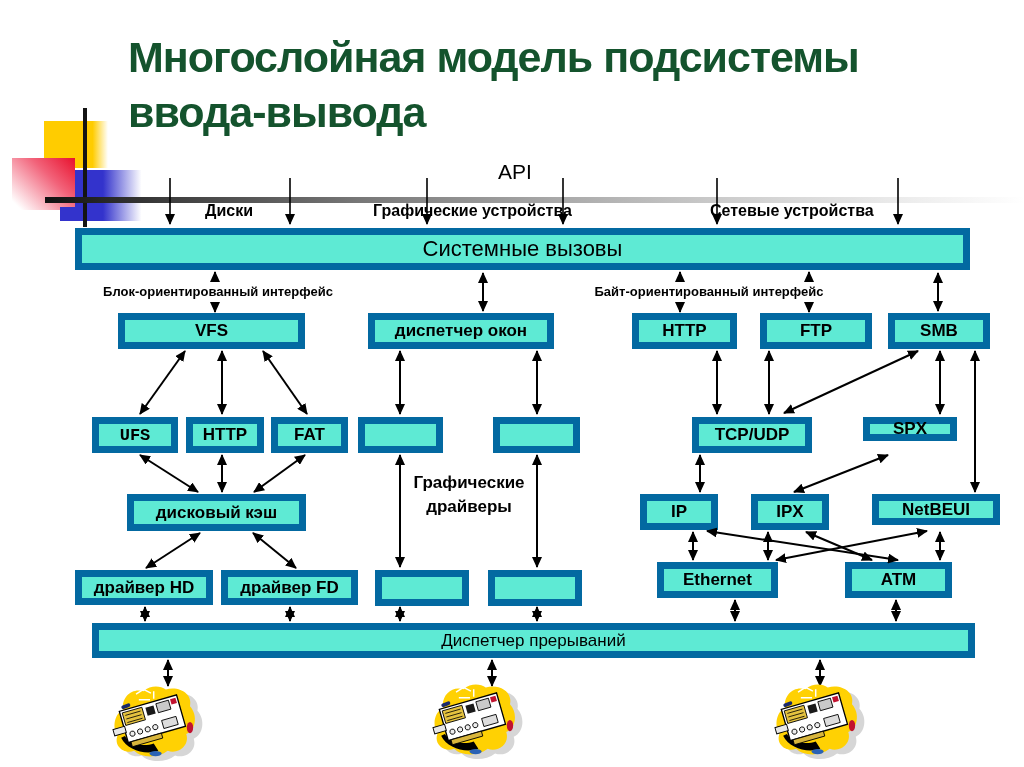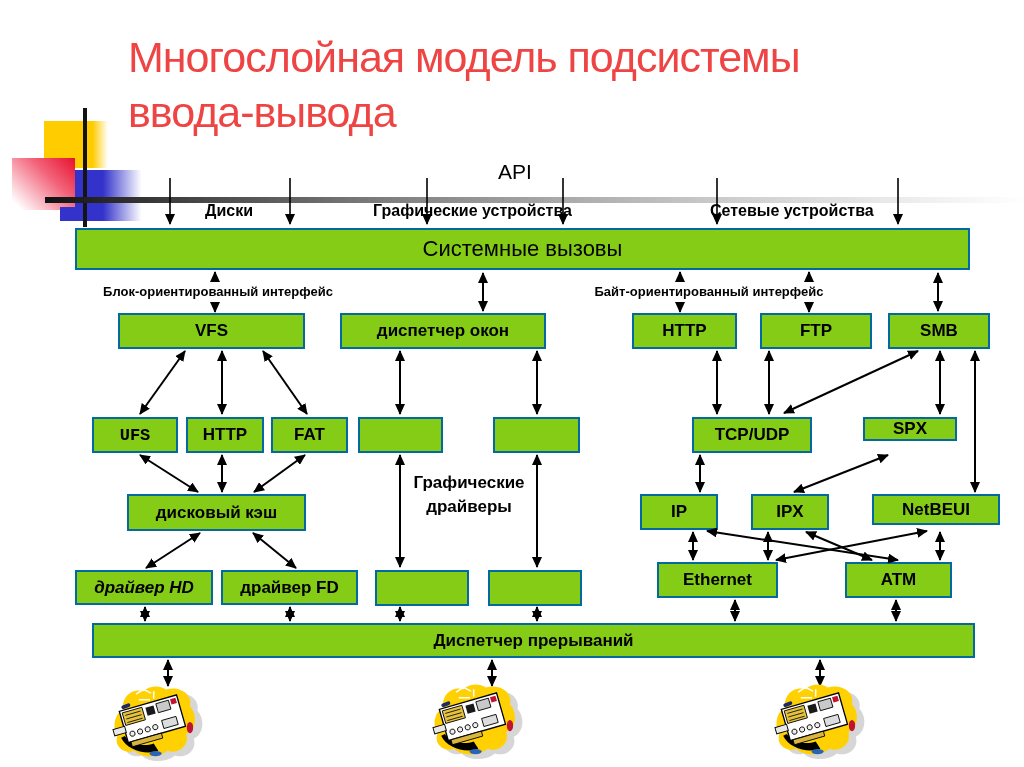--- a/index.html
+++ b/index.html
@@ -11,32 +11,32 @@
     background:linear-gradient(90deg,#FFCC00 0 76%,rgba(255,204,0,0) 100%);}
   .acc-pink{left:12px;top:158px;width:63px;height:52px;
     background:linear-gradient(225deg,#E8112D 0%,#F2637A 38%,rgba(255,255,255,0) 92%);}
   .acc-blue{left:75px;top:170px;width:70px;height:51px;
     background:linear-gradient(90deg,#3333CC 0 40%,rgba(51,51,204,0) 95%);}
   .acc-blue2{left:60px;top:207px;width:43px;height:14px;background:#3333CC;}
   .vline{left:83px;top:108px;width:4px;height:119px;background:#141414;}
   .hgrad{left:45px;top:197px;width:979px;height:6px;
     background:linear-gradient(90deg,#111 0%,#3c3c3c 12%,#777 32%,#a8a8a8 52%,#cdcdcd 70%,#e9e9e9 86%,rgba(238,238,238,0) 100%);}
   
-  .title{left:128px;top:30px;width:860px;color:#ef4444;font-size:43px;line-height:55px;
-    letter-spacing:-1px;font-weight:normal;}
+  .title{left:128px;top:30px;width:860px;color:#14532d;font-size:43px;line-height:55px;
+    letter-spacing:-1px;font-weight:bold;}
   
   .api{left:498px;top:160px;font-size:21px;}
   .buslbl{top:202px;font-size:16px;font-weight:bold;white-space:nowrap;}
   .iface{top:284px;width:260px;text-align:center;font-size:13px;font-weight:bold;white-space:nowrap;}
   .gdrv{left:397px;top:471px;width:144px;text-align:center;font-size:17px;font-weight:bold;line-height:24px;}
   
-  .node{position:absolute;background:#84cc16;border:2px solid #0369a1;box-sizing:border-box;
+  .node{position:absolute;background:#5eead4;border:7px solid #0369a1;box-sizing:border-box;
     display:flex;align-items:center;justify-content:center;font-size:17px;font-weight:bold;white-space:nowrap;}
   .bar-sys{font-size:22px;font-weight:normal;}
-  .bar-int{font-size:17px;font-weight:bold;}
+  .bar-int{font-size:17px;font-weight:normal;}
   svg.overlay{position:absolute;left:0;top:0;pointer-events:none;}
   .ln{stroke:#000;stroke-width:2;}
   .lnt{stroke:#000;stroke-width:1.6;}
 </style>
 </head>
 <body>
 
 <div class="slide">
 
   <div class="abs acc-yellow"></div>
@@ -55,41 +55,41 @@
   <div class="abs buslbl" style="left:205px;">Диски</div>
   <div class="abs buslbl" style="left:373px;">Графические устройства</div>
   <div class="abs buslbl" style="left:710px;">Сетевые устройства</div>
 
   <div class="node bar-sys" style="left:75px;top:228px;width:895px;height:42px;">Системные вызовы</div>
 
   <div class="abs iface" style="left:88px;">Блок-ориентированный интерфейс</div>
   <div class="abs iface" style="left:579px;">Байт-ориентированный интерфейс</div>
 
   <div class="node" style="left:118px;top:313px;width:187px;height:36px;">VFS</div>
-  <div class="node" style="left:340px;top:313px;width:206px;height:36px;">диспетчер окон</div>
+  <div class="node" style="left:368px;top:313px;width:186px;height:36px;">диспетчер окон</div>
   <div class="node" style="left:632px;top:313px;width:105px;height:36px;">HTTP</div>
   <div class="node" style="left:760px;top:313px;width:112px;height:36px;">FTP</div>
   <div class="node" style="left:888px;top:313px;width:102px;height:36px;">SMB</div>
 
   <div class="node" style="left:92px;top:417px;width:86px;height:36px;font-family:Liberation Mono, monospace;">UFS</div>
   <div class="node" style="left:186px;top:417px;width:78px;height:36px;">HTTP</div>
   <div class="node" style="left:271px;top:417px;width:77px;height:36px;">FAT</div>
   <div class="node" style="left:358px;top:417px;width:85px;height:36px;"></div>
   <div class="node" style="left:493px;top:417px;width:87px;height:36px;"></div>
   <div class="node" style="left:692px;top:417px;width:120px;height:36px;">TCP/UDP</div>
   <div class="node" style="left:863px;top:417px;width:94px;height:24px;">SPX</div>
 
   <div class="node" style="left:127px;top:494px;width:179px;height:37px;">дисковый кэш</div>
   <div class="node" style="left:640px;top:494px;width:78px;height:36px;">IP</div>
   <div class="node" style="left:751px;top:494px;width:78px;height:36px;">IPX</div>
   <div class="node" style="left:872px;top:494px;width:128px;height:31px;">NetBEUI</div>
 
   <div class="abs gdrv">Графические драйверы</div>
 
-  <div class="node" style="left:75px;top:570px;width:138px;height:35px;font-style:italic;">драйвер HD</div>
+  <div class="node" style="left:75px;top:570px;width:138px;height:35px;">драйвер HD</div>
   <div class="node" style="left:221px;top:570px;width:137px;height:35px;">драйвер FD</div>
   <div class="node" style="left:375px;top:570px;width:94px;height:36px;"></div>
   <div class="node" style="left:488px;top:570px;width:94px;height:36px;"></div>
   <div class="node" style="left:657px;top:562px;width:121px;height:36px;">Ethernet</div>
   <div class="node" style="left:845px;top:562px;width:107px;height:36px;">ATM</div>
 
   <div class="node bar-int" style="left:92px;top:623px;width:883px;height:35px;">Диспетчер прерываний</div>
 
   <svg class="overlay" width="1024" height="767" viewBox="0 0 1024 767">
     <defs>

